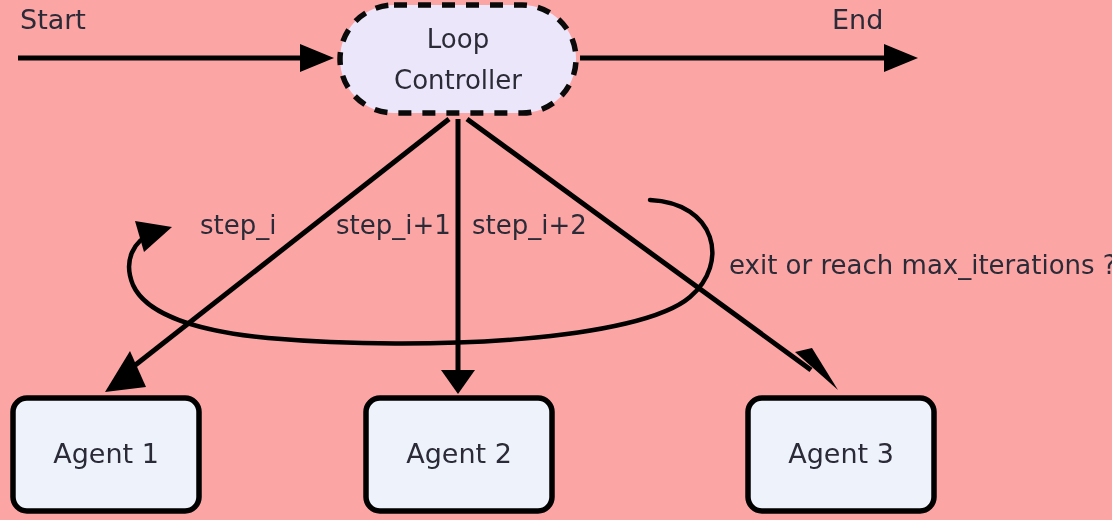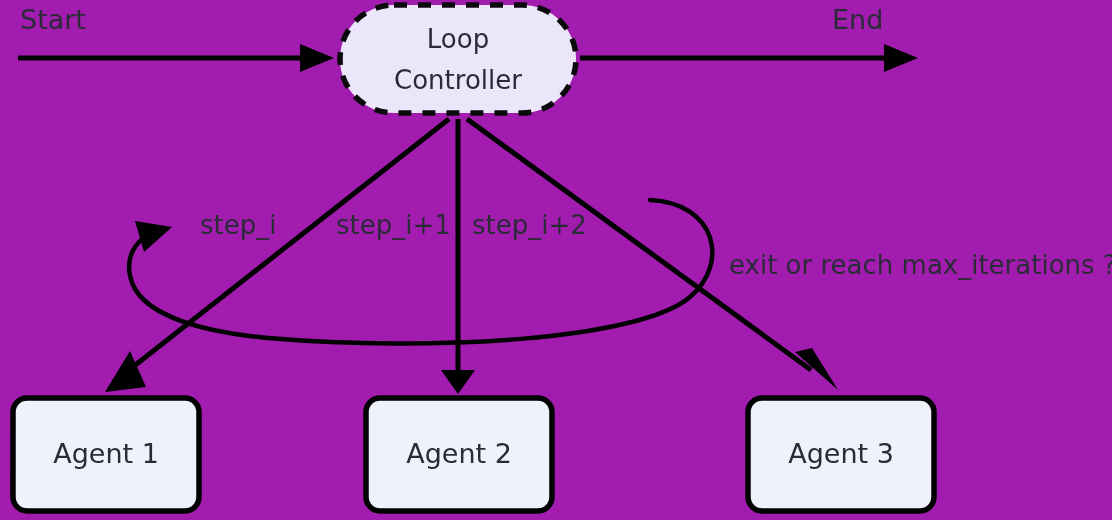--- a/index.html
+++ b/index.html
@@ -8,21 +8,21 @@
     padding: 0;
     background: #ffffff;
   }
   body {
     font-family: "DejaVu Sans", "Liberation Sans", sans-serif;
   }
   #diagram-root {
     position: relative;
     width: 1112px;
     height: 520px;
-    background: #a21caf;
+    background: #fca5a5;
     overflow: hidden;
   }
   svg#diagram-svg {
     display: block;
     width: 1112px;
     height: 520px;
   }
   .edge-line {
     fill: none;
     stroke: #000000;

